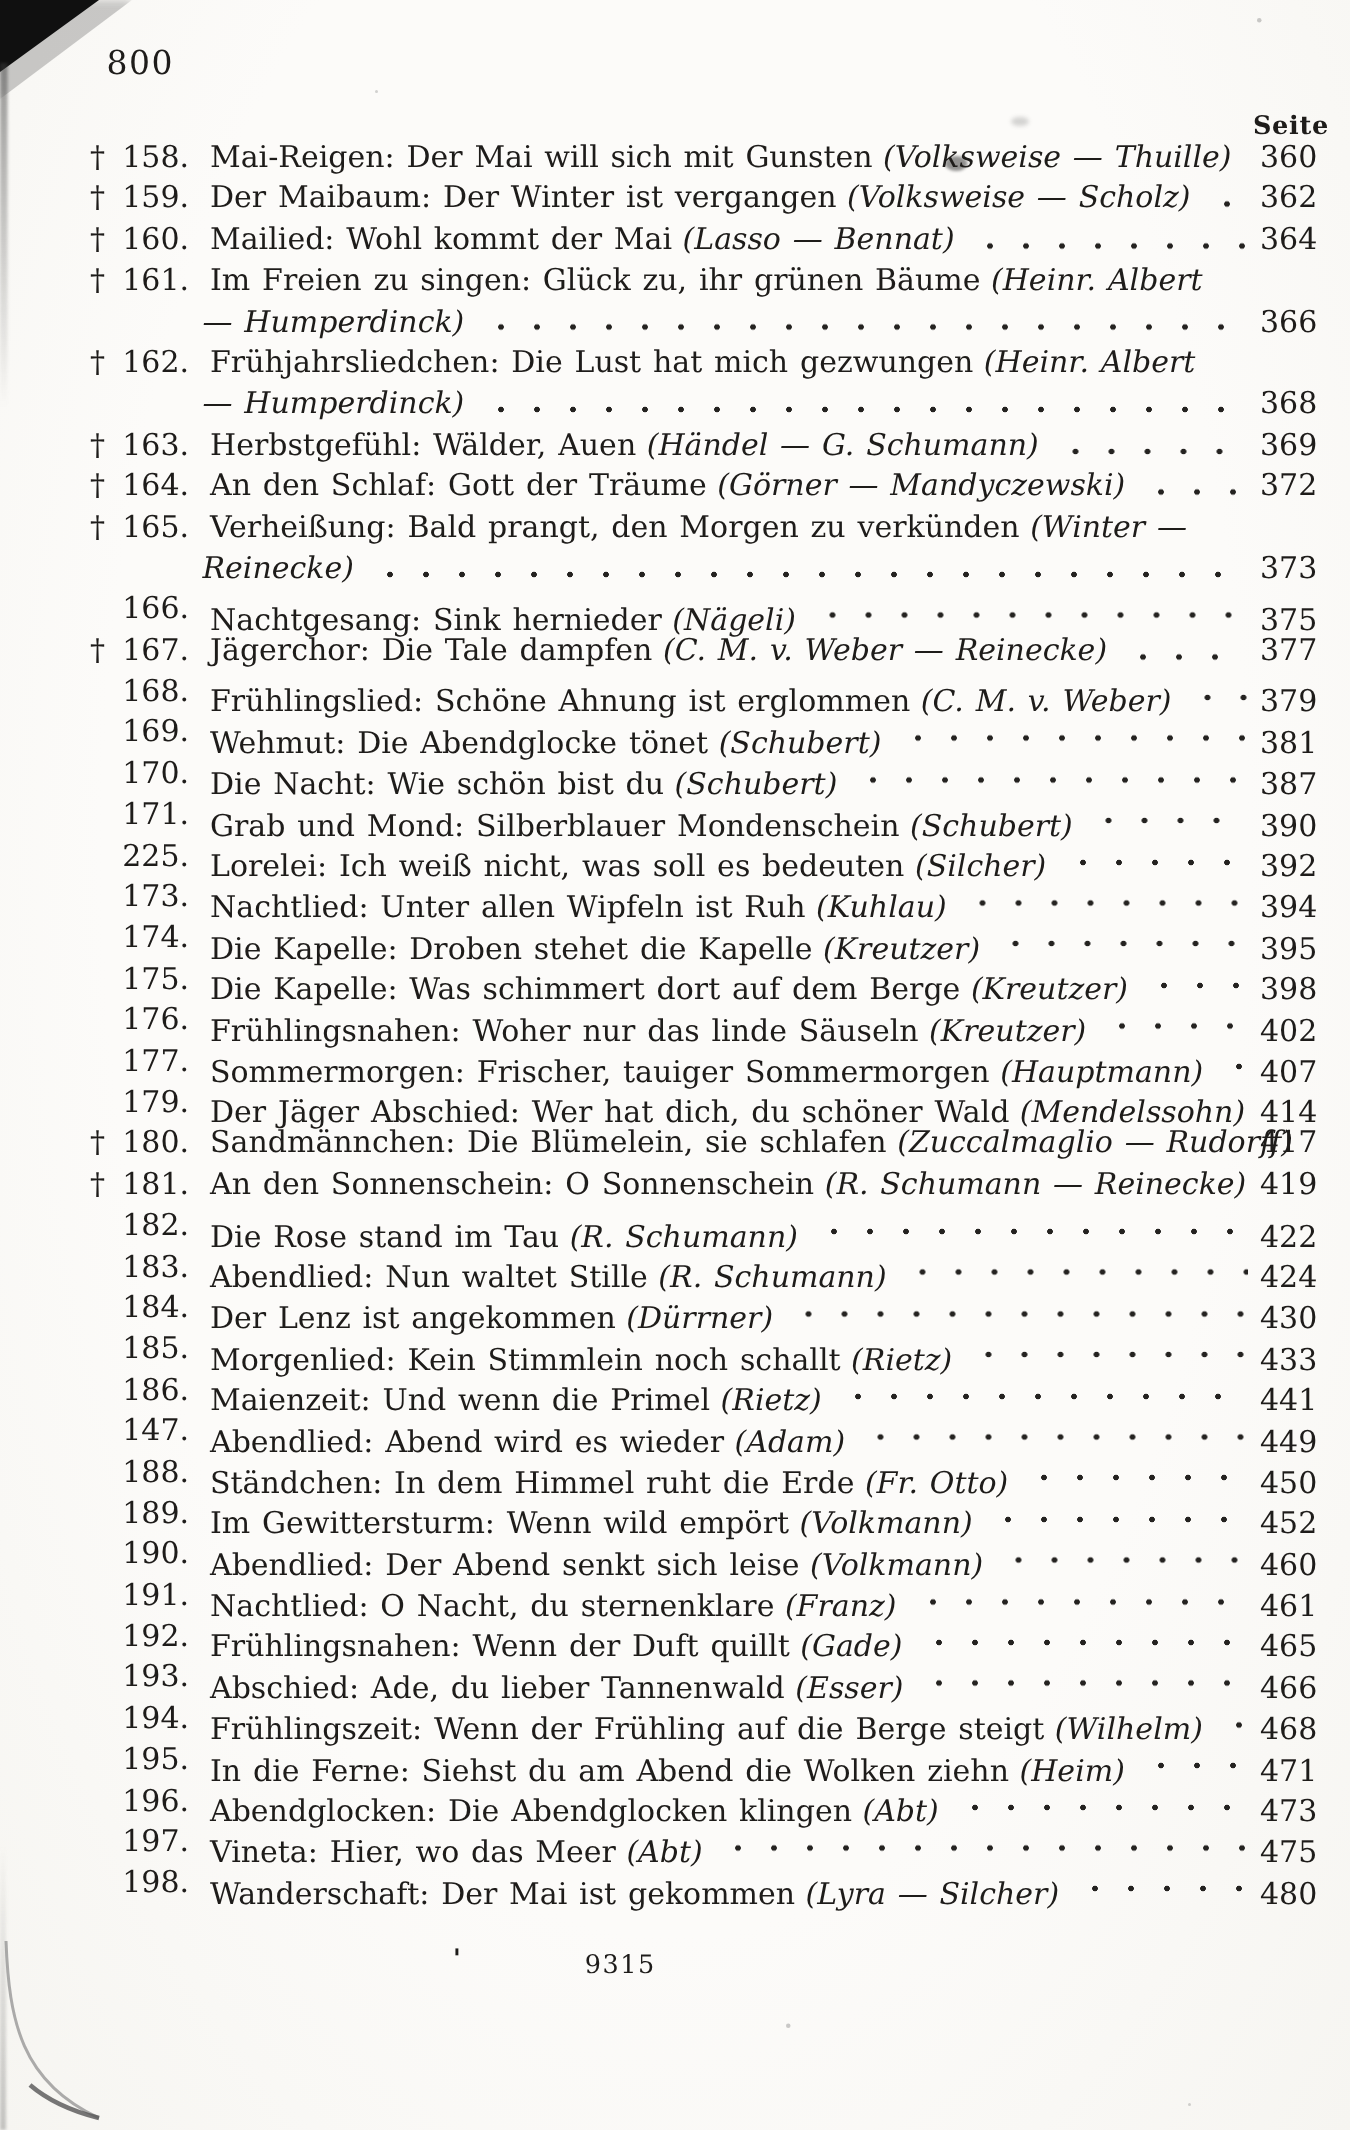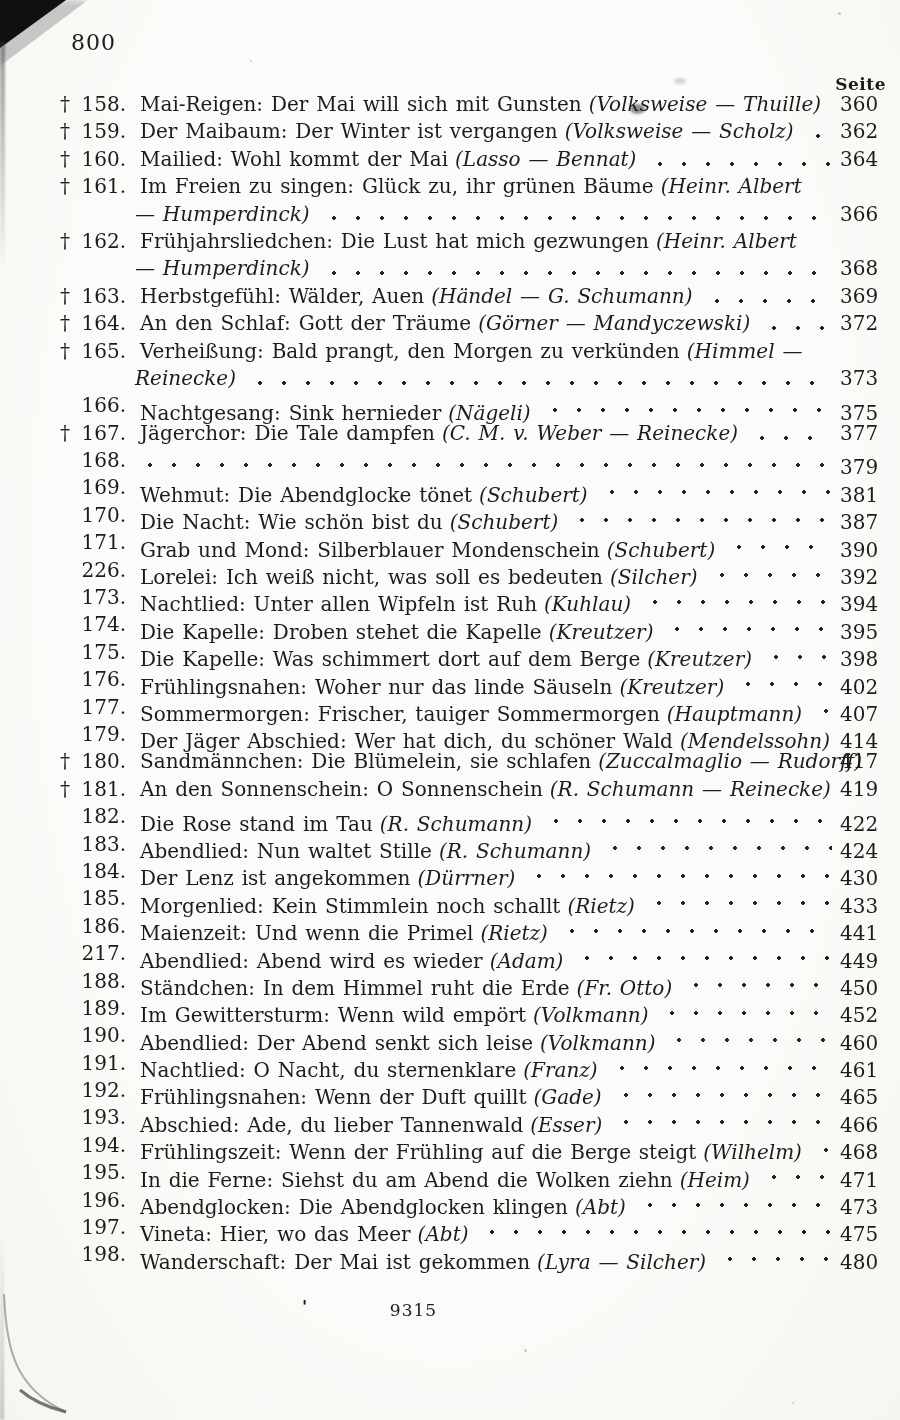--- a/index.html
+++ b/index.html
@@ -191,21 +191,21 @@
         </span>
     <span class="text"><span class="t">An den Schlaf: Gott der Träume</span><span class="c">(Görner — Mandyczewski)</span></span>
     <span class="leader"></span>
     <span class="pg">372</span>
   </div>
       <div class="row noleader">
     <span class="num">
           <span class="dag">†</span>
           <span class="n">165.</span>
         </span>
-    <span class="text"><span class="t">Verheißung: Bald prangt, den Morgen zu verkünden</span><span class="c">(Himmel —</span></span>
+    <span class="text"><span class="t">Verheißung: Bald prangt, den Morgen zu verkünden</span><span class="c">(Winter —</span></span>
     <span class="leader"></span>
     <span class="pg"></span>
   </div>
       <div class="row cont">
     <span class="num">
           <span class="dag"></span>
           <span class="n"></span>
         </span>
     <span class="text"><span class="t"></span><span class="c">Reinecke)</span></span>
     <span class="leader"></span>
@@ -227,20 +227,21 @@
         </span>
     <span class="text"><span class="t">Jägerchor: Die Tale dampfen</span><span class="c">(C. M. v. Weber — Reinecke)</span></span>
     <span class="leader"></span>
     <span class="pg">377</span>
   </div>
       <div class="row">
     <span class="num">
           <span class="dag"></span>
           <span class="n">168.</span>
         </span>
+    <span class="text"><span class="t">Frühlingslied: Schöne Ahnung ist erglommen</span><span class="c">(C. M. v. Weber)</span></span>
     <span class="leader"></span>
     <span class="pg">379</span>
   </div>
       <div class="row">
     <span class="num">
           <span class="dag"></span>
           <span class="n">169.</span>
         </span>
     <span class="text"><span class="t">Wehmut: Die Abendglocke tönet</span><span class="c">(Schubert)</span></span>
     <span class="leader"></span>
@@ -260,21 +261,21 @@
           <span class="dag"></span>
           <span class="n">171.</span>
         </span>
     <span class="text"><span class="t">Grab und Mond: Silberblauer Mondenschein</span><span class="c">(Schubert)</span></span>
     <span class="leader"></span>
     <span class="pg">390</span>
   </div>
       <div class="row">
     <span class="num">
           <span class="dag"></span>
-          <span class="n">226.</span>
+          <span class="n">225.</span>
         </span>
     <span class="text"><span class="t">Lorelei: Ich weiß nicht, was soll es bedeuten</span><span class="c">(Silcher)</span></span>
     <span class="leader"></span>
     <span class="pg">392</span>
   </div>
       <div class="row">
     <span class="num">
           <span class="dag"></span>
           <span class="n">173.</span>
         </span>
@@ -386,21 +387,21 @@
           <span class="dag"></span>
           <span class="n">186.</span>
         </span>
     <span class="text"><span class="t">Maienzeit: Und wenn die Primel</span><span class="c">(Rietz)</span></span>
     <span class="leader"></span>
     <span class="pg">441</span>
   </div>
       <div class="row">
     <span class="num">
           <span class="dag"></span>
-          <span class="n">217.</span>
+          <span class="n">147.</span>
         </span>
     <span class="text"><span class="t">Abendlied: Abend wird es wieder</span><span class="c">(Adam)</span></span>
     <span class="leader"></span>
     <span class="pg">449</span>
   </div>
       <div class="row">
     <span class="num">
           <span class="dag"></span>
           <span class="n">188.</span>
         </span>

